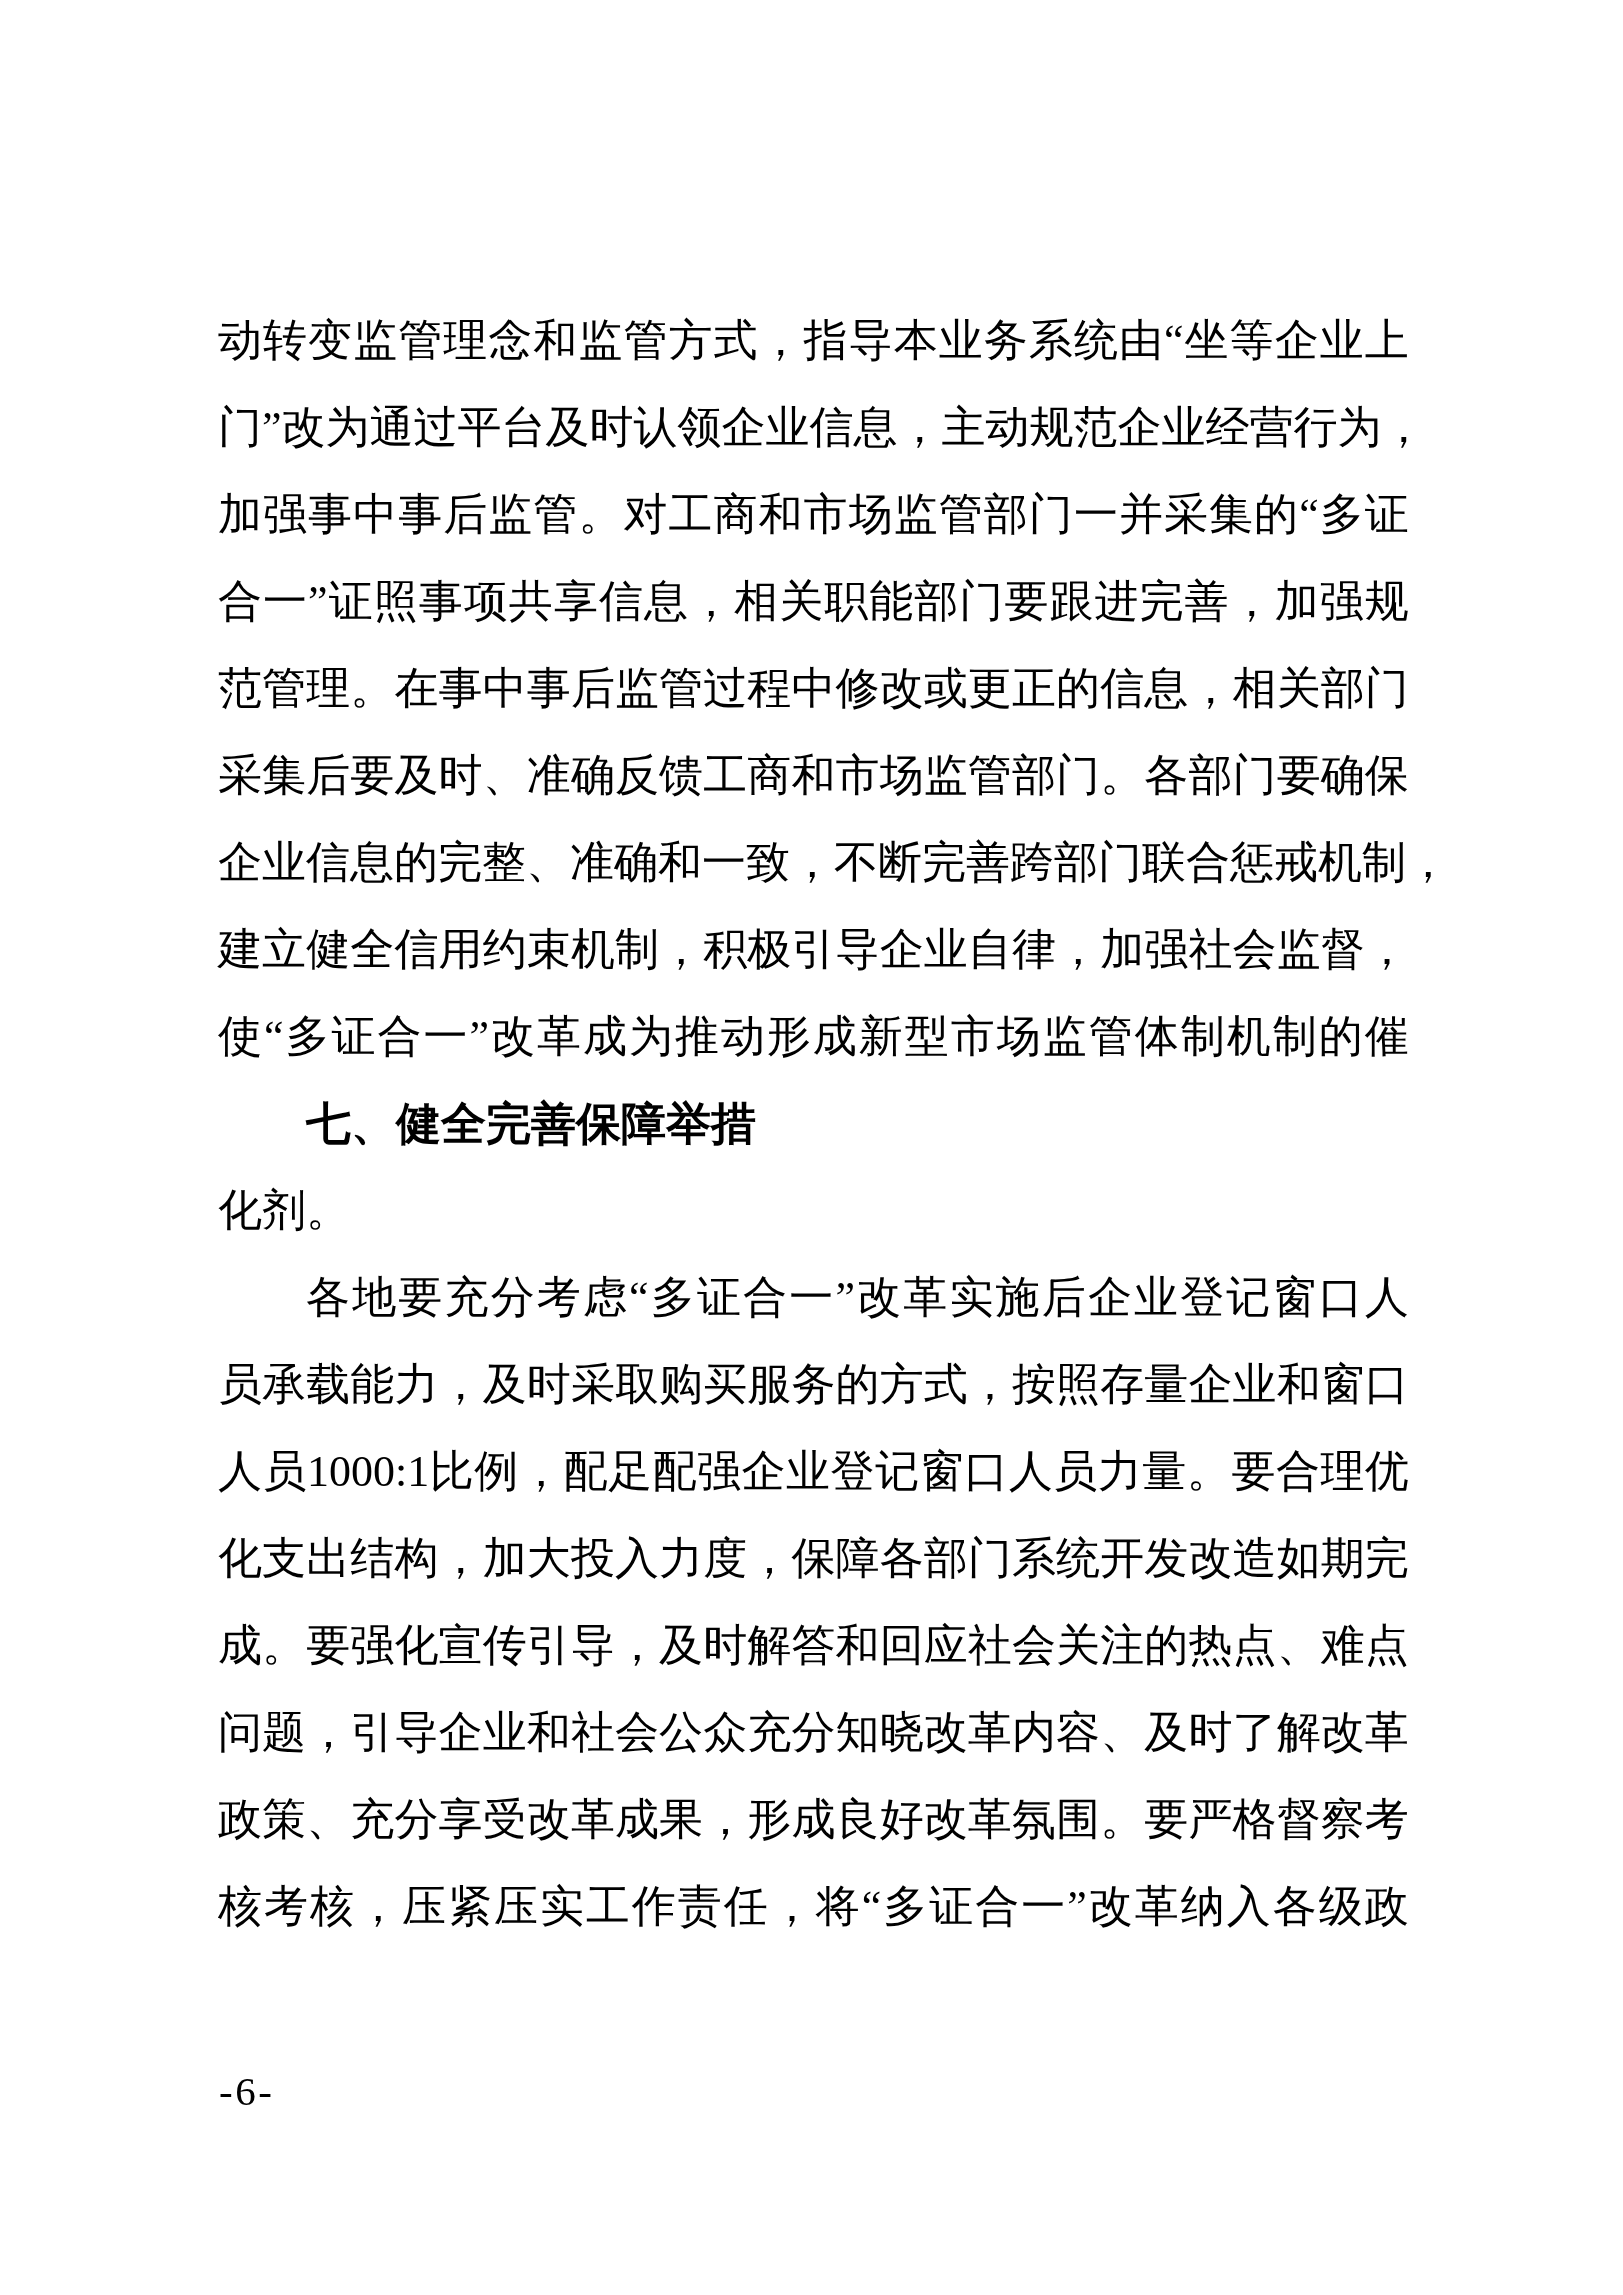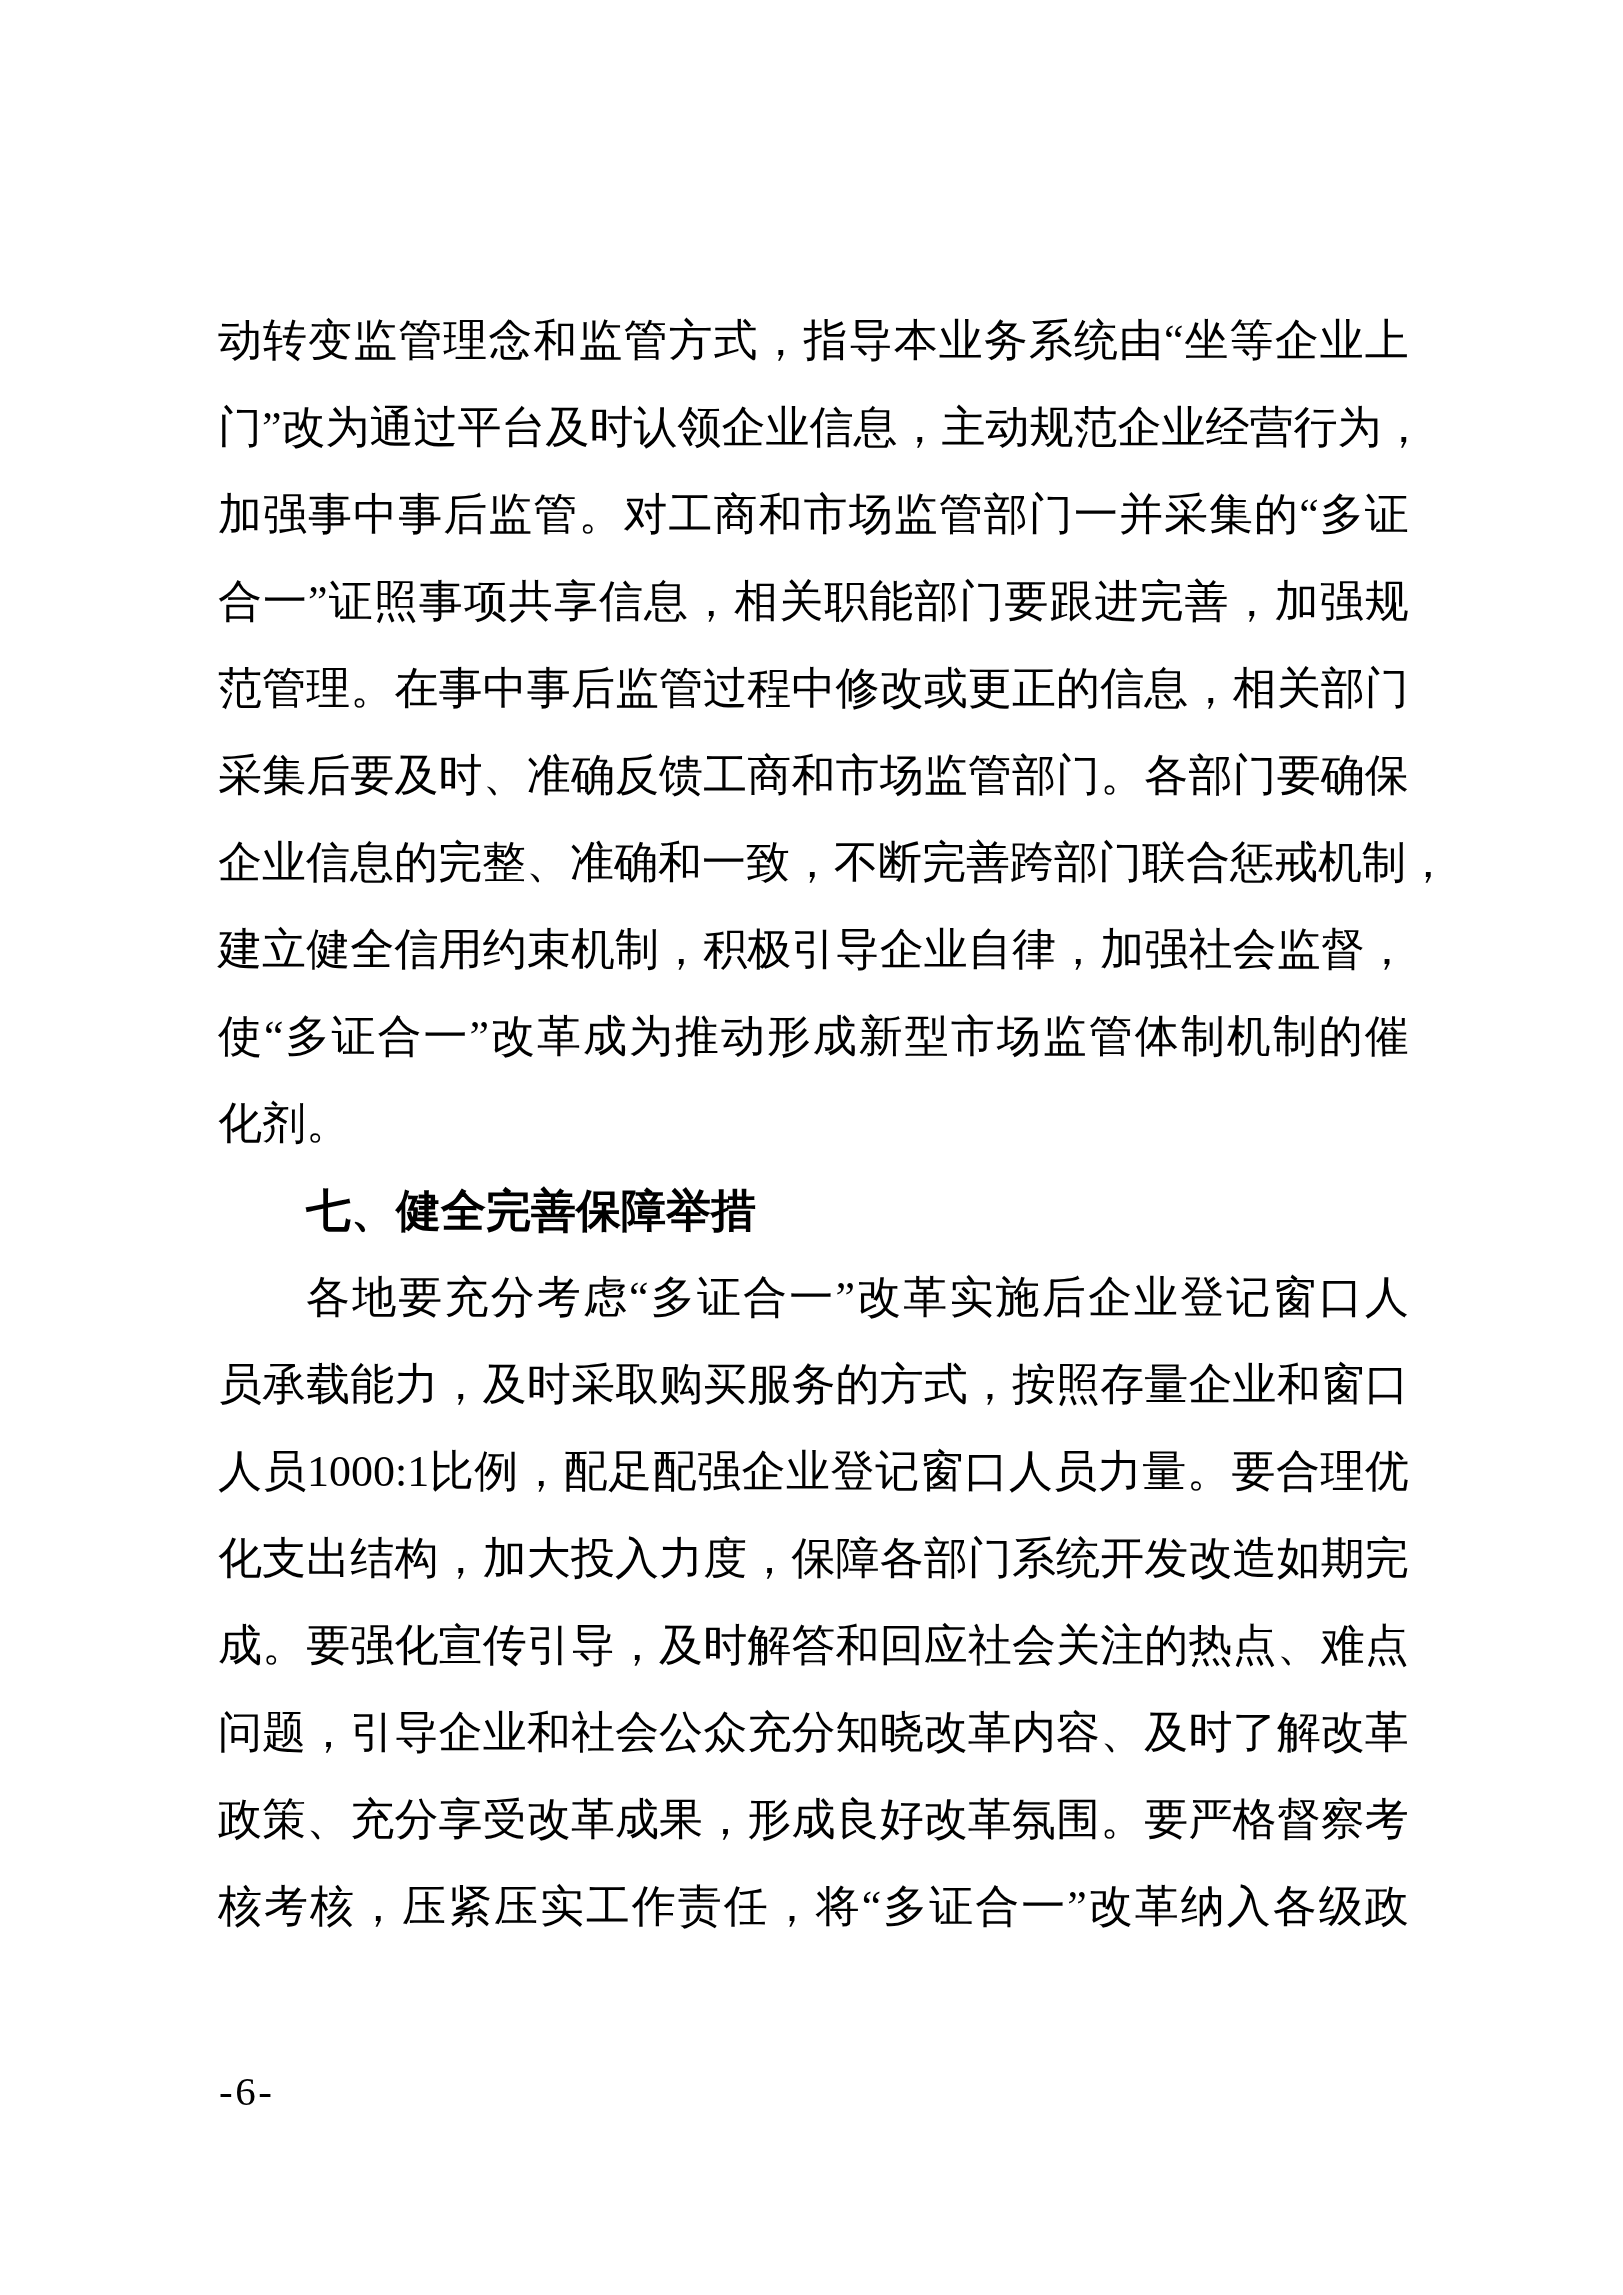--- a/index.html
+++ b/index.html
@@ -323,23 +323,23 @@
         <span>场</span>
         <span>监</span>
         <span>管</span>
         <span>体</span>
         <span>制</span>
         <span>机</span>
         <span>制</span>
         <span>的</span>
         <span>催</span>
       </div>
+    <div class="line heading indent">七、健全完善保障举措</div>
+
     <div class="line no-justify">化剂。</div>
-
-    <div class="line heading indent">七、健全完善保障举措</div>
 
     <div class="line indent">
         <span>各</span>
         <span>地</span>
         <span>要</span>
         <span>充</span>
         <span>分</span>
         <span>考</span>
         <span>虑</span>
         <span>“</span>

